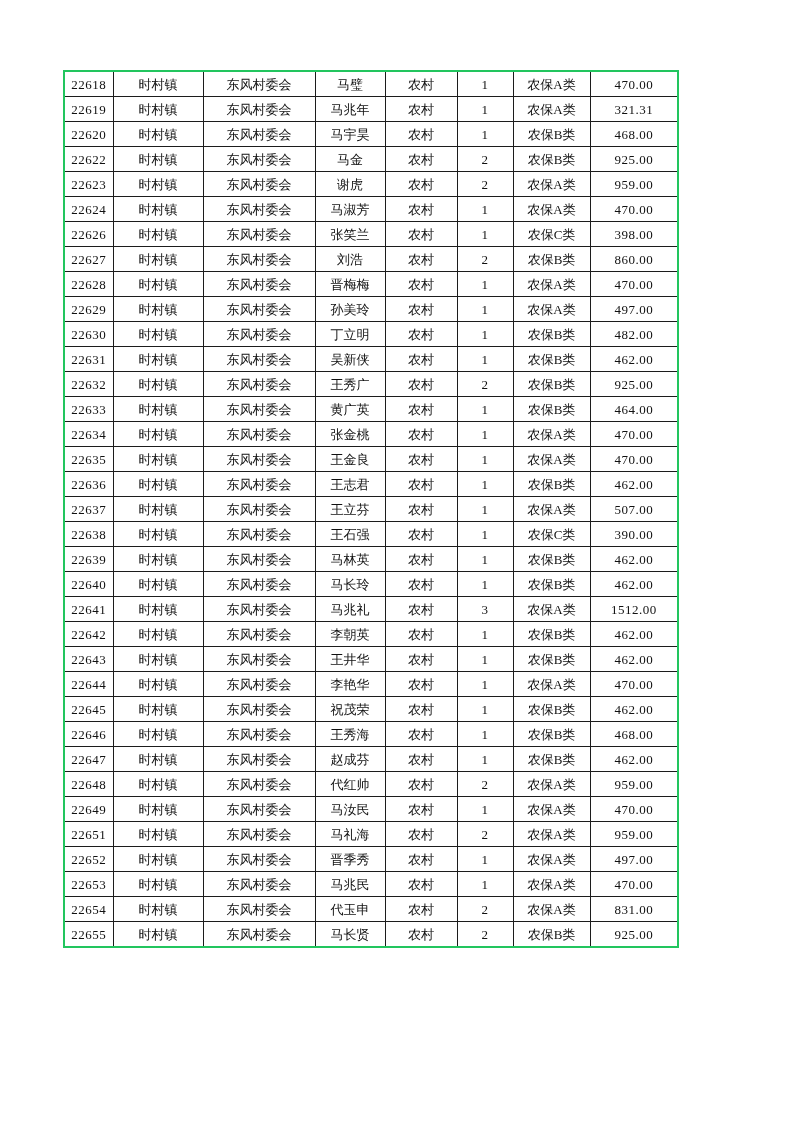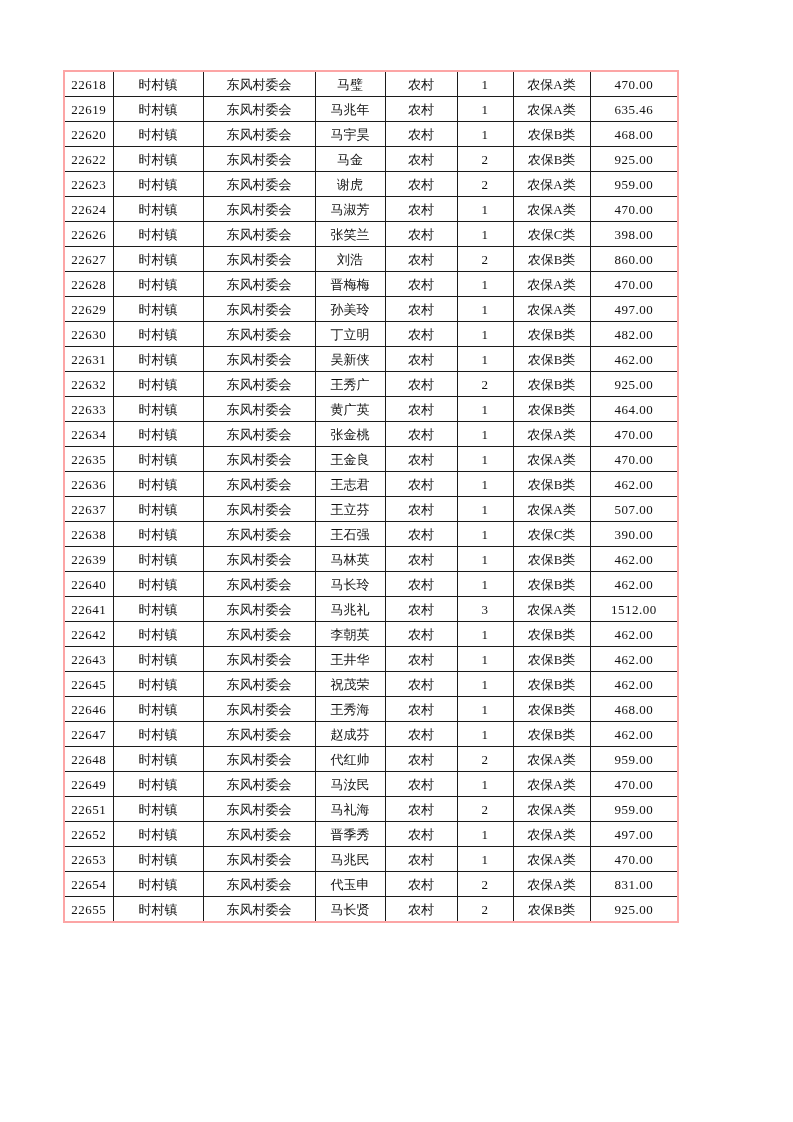--- a/index.html
+++ b/index.html
@@ -30,21 +30,21 @@
     border: 1px solid #1c1c1c;
     text-align: center;
     vertical-align: middle;
     height: 24px;
     padding: 0 2px;
     white-space: nowrap;
     overflow: hidden;
     line-height: 1;
   }
   table.roster {
-    border: 2px solid #fca5a5;
+    border: 2px solid #22c55e;
   }
   table.roster td.num {
     font-family: "Liberation Serif", "DejaVu Serif", serif;
     letter-spacing: 0.5px;
   }
   col.c-id        { width: 49px; }
   col.c-town      { width: 90px; }
   col.c-committee { width: 112px; }
   col.c-name      { width: 70px; }
   col.c-residence { width: 72px; }
@@ -79,21 +79,21 @@
           <td class="num">470.00</td>
         </tr>
         <tr>
           <td class="num">22619</td>
           <td>时村镇</td>
           <td>东风村委会</td>
           <td>马兆年</td>
           <td>农村</td>
           <td class="num">1</td>
           <td>农保A类</td>
-          <td class="num">635.46</td>
+          <td class="num">321.31</td>
         </tr>
         <tr>
           <td class="num">22620</td>
           <td>时村镇</td>
           <td>东风村委会</td>
           <td>马宇昊</td>
           <td>农村</td>
           <td class="num">1</td>
           <td>农保B类</td>
           <td class="num">468.00</td>
@@ -300,20 +300,30 @@
         </tr>
         <tr>
           <td class="num">22643</td>
           <td>时村镇</td>
           <td>东风村委会</td>
           <td>王井华</td>
           <td>农村</td>
           <td class="num">1</td>
           <td>农保B类</td>
           <td class="num">462.00</td>
+        </tr>
+        <tr>
+          <td class="num">22644</td>
+          <td>时村镇</td>
+          <td>东风村委会</td>
+          <td>李艳华</td>
+          <td>农村</td>
+          <td class="num">1</td>
+          <td>农保A类</td>
+          <td class="num">470.00</td>
         </tr>
         <tr>
           <td class="num">22645</td>
           <td>时村镇</td>
           <td>东风村委会</td>
           <td>祝茂荣</td>
           <td>农村</td>
           <td class="num">1</td>
           <td>农保B类</td>
           <td class="num">462.00</td>

